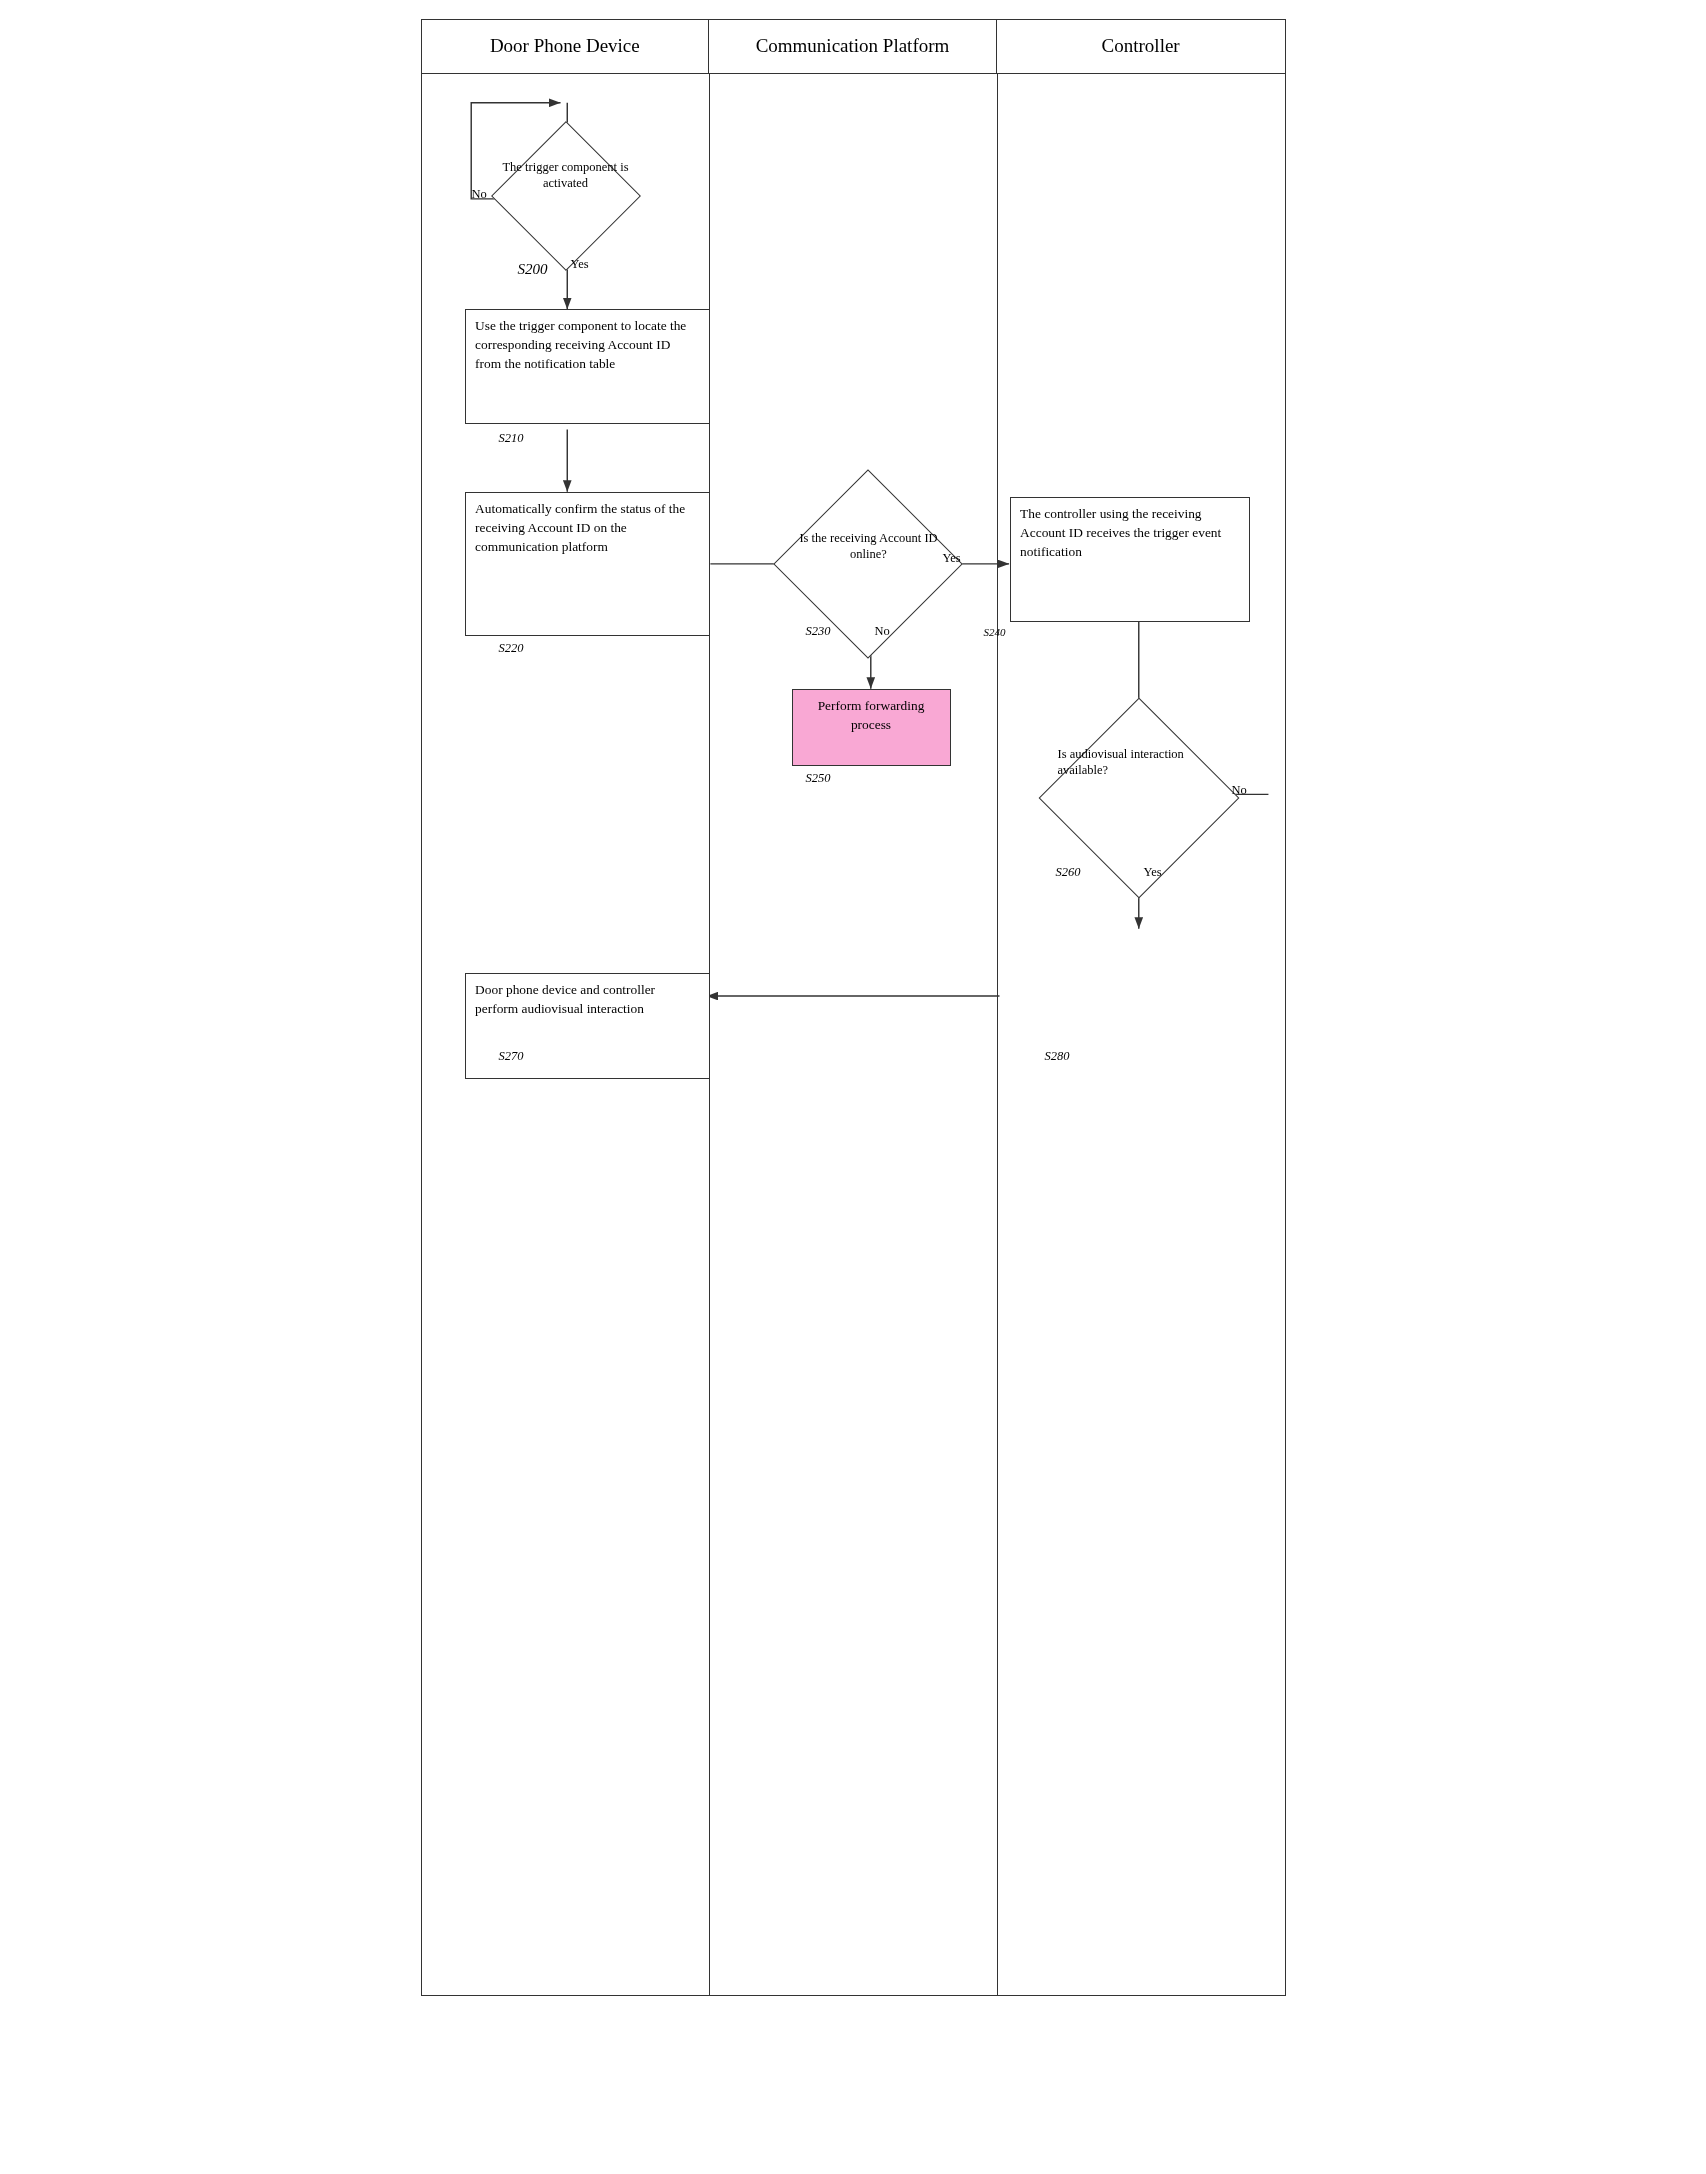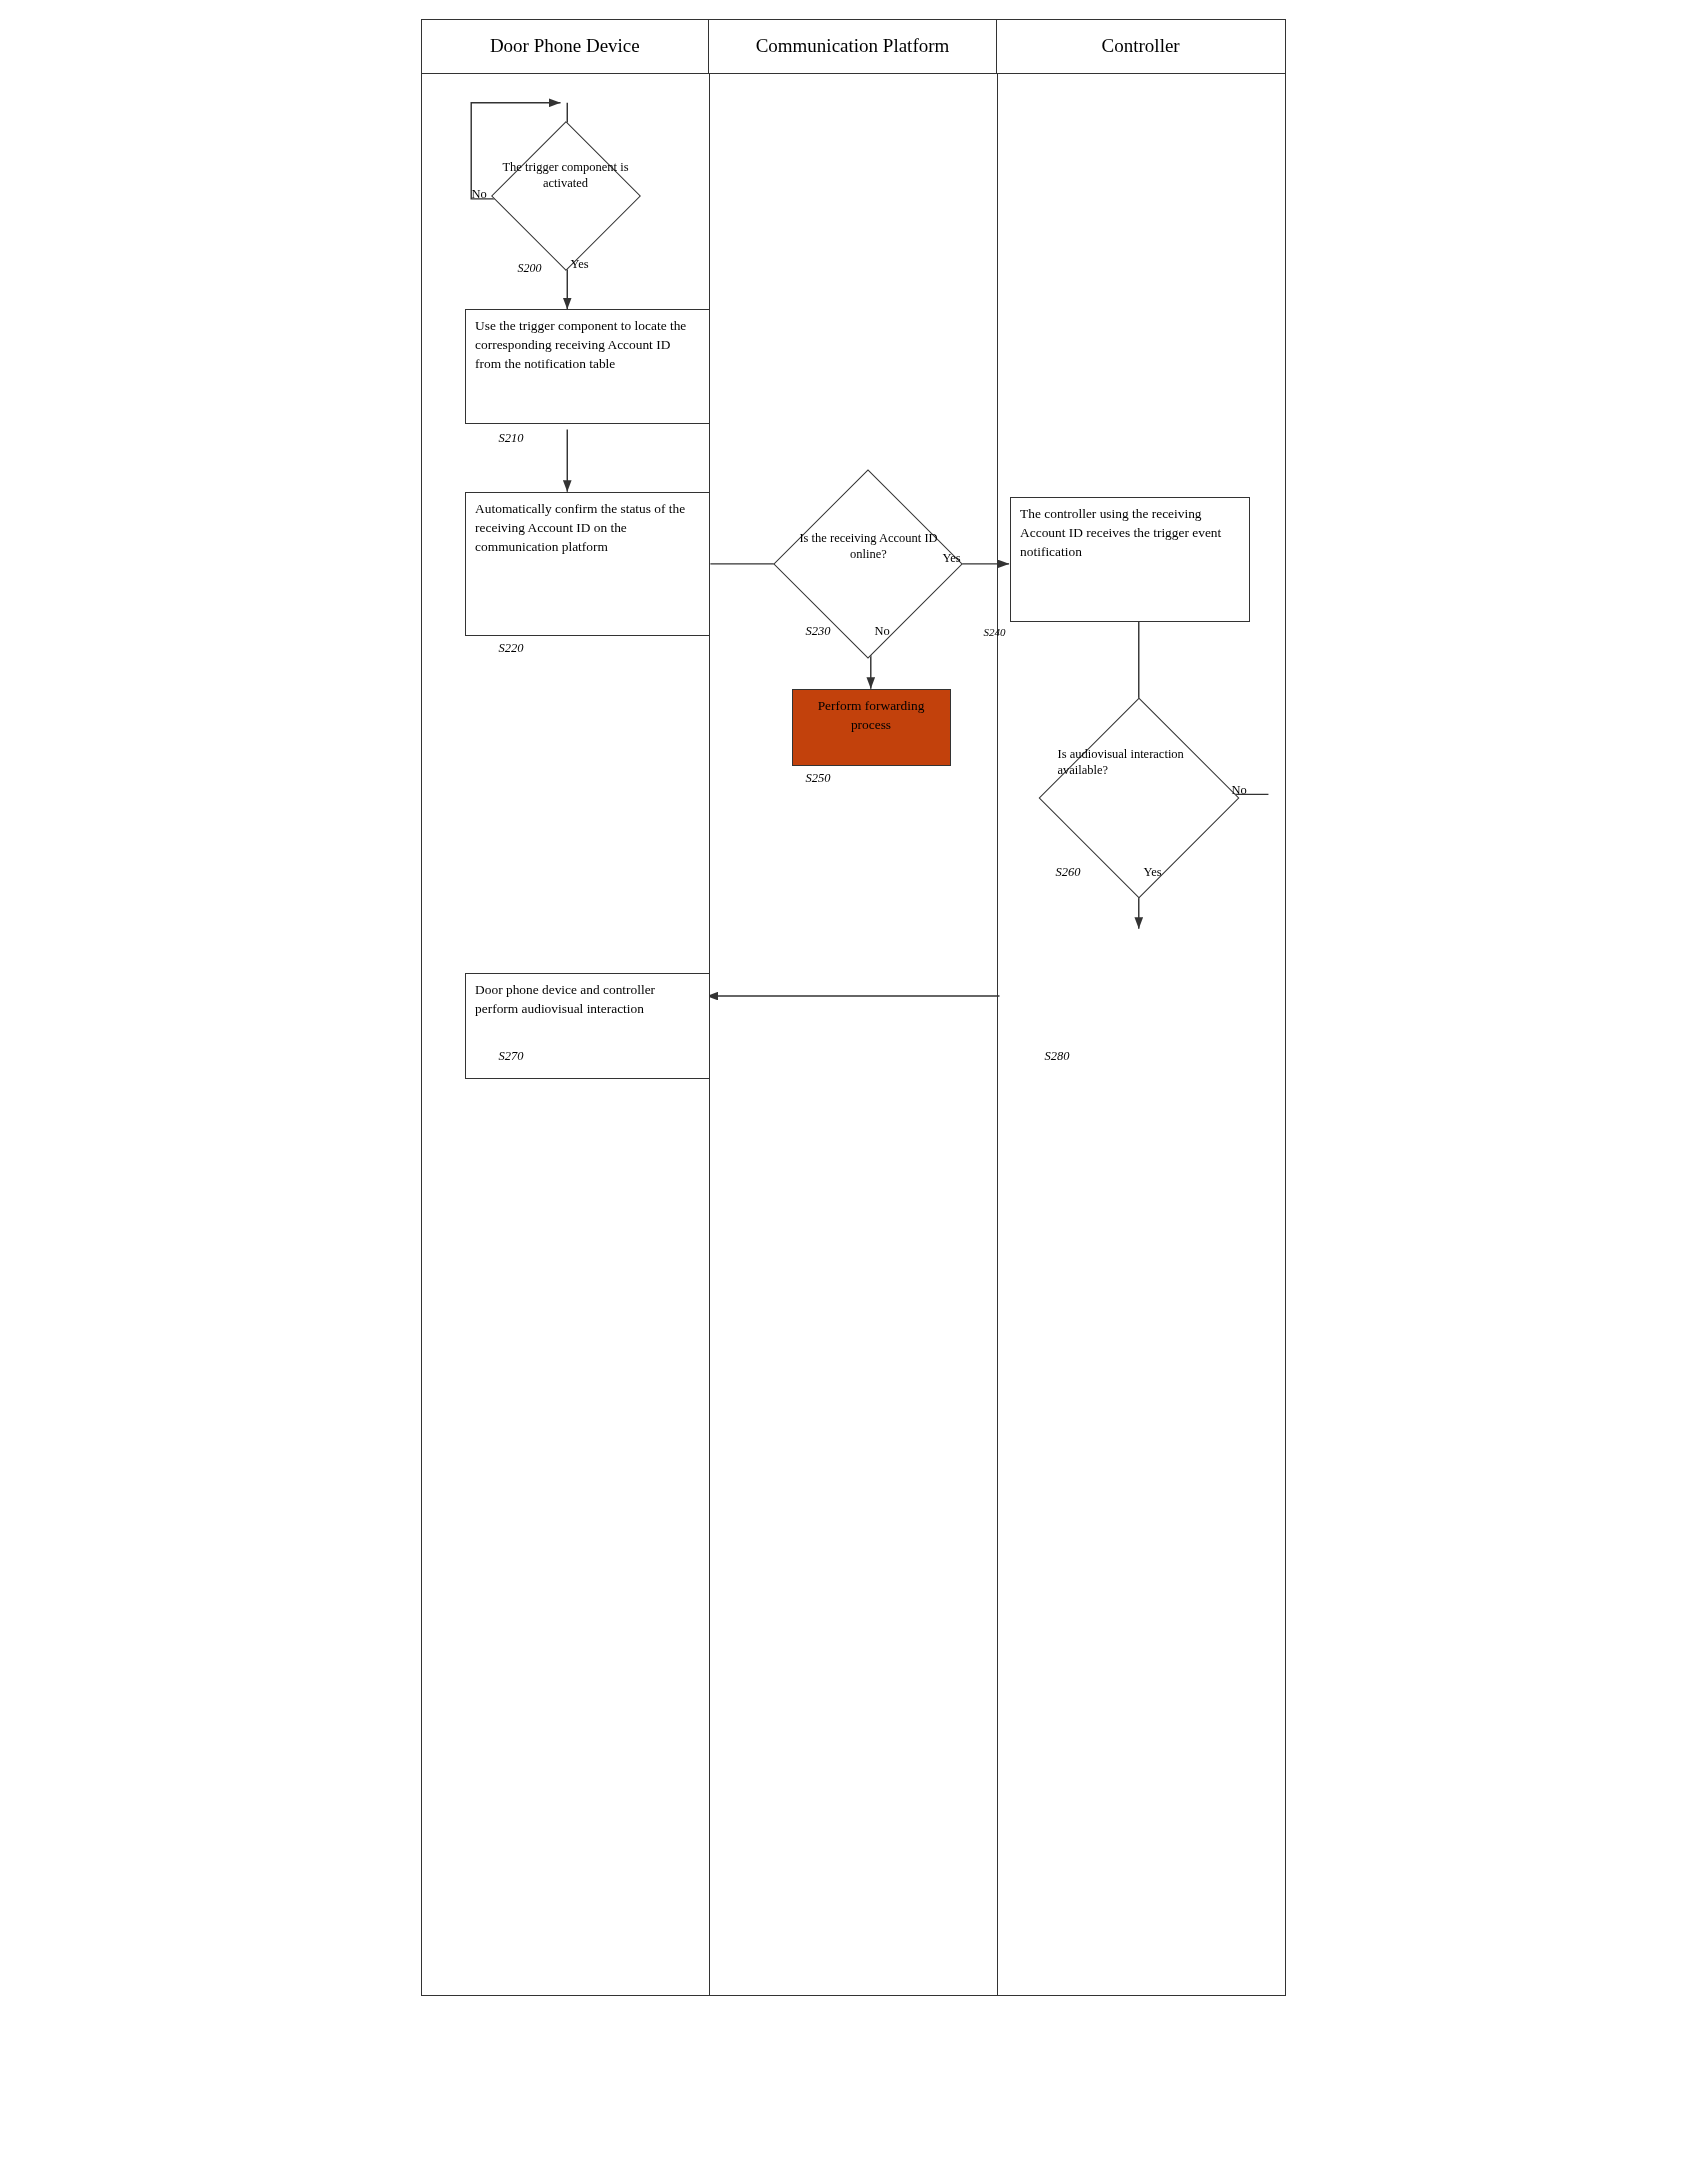--- a/index.html
+++ b/index.html
@@ -96,21 +96,21 @@
 
     </svg>
 
     <div style="position:absolute;left:91px;top:69px;width:106px;height:106px;background:#fff;border:1.4px solid #333;transform:rotate(45deg);"></div>
     <div style="position:absolute;left:77px;top:85px;width:134px;text-align:center;font-size:12.5px;line-height:1.3;">The trigger component is activated</div>
 
     <div style="position:absolute;left:50px;top:113px;font-size:12.5px;">No</div>
 
     <div style="position:absolute;left:149px;top:183px;font-size:12.5px;">Yes</div>
 
-    <div style="position:absolute;left:96px;top:187px;font-size:12px;font-style:italic;">S200</div>
+    <div style="position:absolute;left:96px;top:187px;font-size:15px;font-style:italic;">S200</div>
 
     <div style="position:absolute;left:43px;top:235px;width:245px;min-height:115px;border:1.4px solid #333;background:#fff;padding:7.7px 9.6px;font-size:13.4px;line-height:1.4;">
       <span>Use the trigger component to locate the corresponding receiving Account ID   from the notification table</span>
     </div>
 
     <div style="position:absolute;left:77px;top:357px;font-size:12.5px;font-style:italic;">S210</div>
 
     <div style="position:absolute;left:43px;top:418px;width:245px;min-height:144px;border:1.4px solid #333;background:#fff;padding:7.7px 9.6px;font-size:13.4px;line-height:1.4;">
       <span>Automatically confirm the status of the receiving Account ID on the communication platform</span>
     </div>
@@ -119,21 +119,21 @@
 
     <div style="position:absolute;left:379px;top:423px;width:134px;height:134px;background:#fff;border:1.4px solid #333;transform:rotate(45deg);"></div>
     <div style="position:absolute;left:370px;top:444px;width:154px;text-align:center;font-size:12.5px;line-height:1.3;margin-top:12px;">Is the receiving Account ID online?</div>
 
     <div style="position:absolute;left:521px;top:477px;font-size:12.5px;">Yes</div>
 
     <div style="position:absolute;left:453px;top:550px;font-size:12.5px;">No</div>
 
     <div style="position:absolute;left:384px;top:550px;font-size:12.5px;font-style:italic;">S230</div>
 
-    <div style="position:absolute;left:370px;top:615px;width:159px;min-height:77px;border:1.4px solid #333;background:#c2410c;padding:7.7px 9.6px;font-size:13.4px;line-height:1.4;text-align:center;">
+    <div style="position:absolute;left:370px;top:615px;width:159px;min-height:77px;border:1.4px solid #333;background:#f9a8d4;padding:7.7px 9.6px;font-size:13.4px;line-height:1.4;text-align:center;">
       <span>Perform forwarding process</span>
     </div>
 
     <div style="position:absolute;left:384px;top:697px;font-size:12.5px;font-style:italic;">S250</div>
 
     <div style="position:absolute;left:588px;top:423px;width:240px;min-height:125px;border:1.4px solid #333;background:#fff;padding:7.7px 9.6px;font-size:13.4px;line-height:1.4;">
       <span>The controller using the receiving Account ID receives the trigger event notification</span>
     </div>
 
     <div style="position:absolute;left:562px;top:552px;font-size:11px;font-style:italic;">S240</div>

